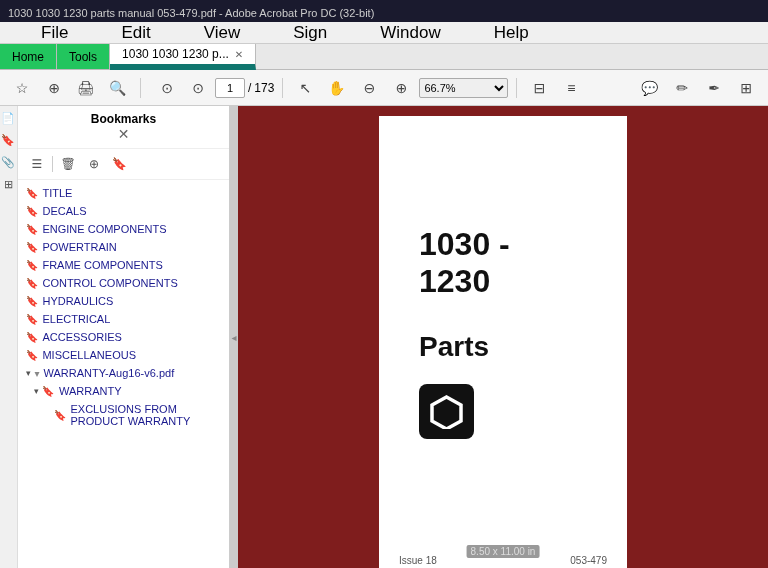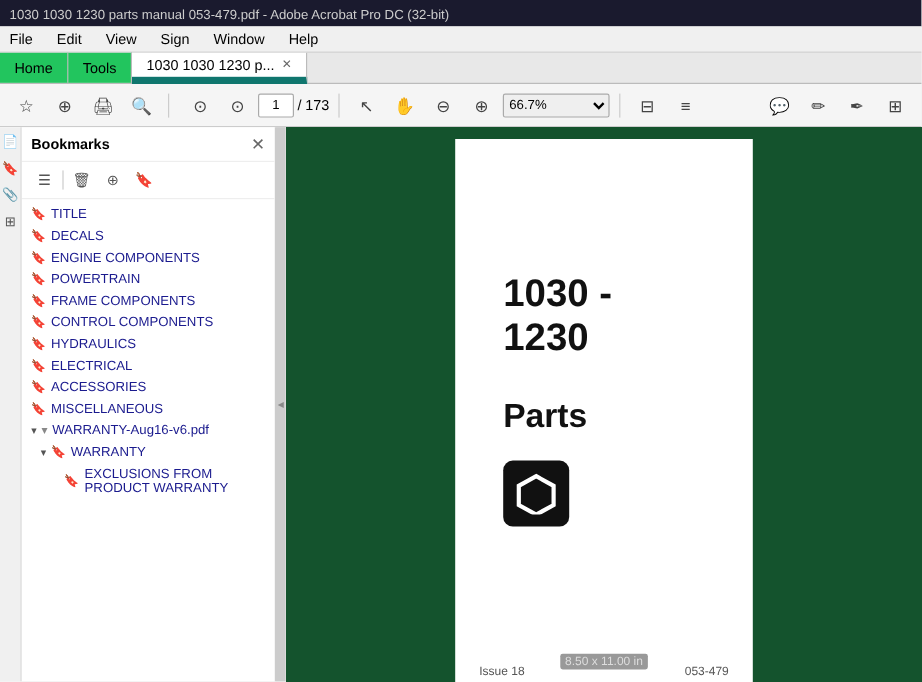--- a/index.html
+++ b/index.html
@@ -20,23 +20,24 @@
     #menu-bar {
       background: #f0f0f0;
       border-bottom: 1px solid #ccc;
       height: 22px;
       display: flex;
       align-items: center;
       padding: 0 4px;
       gap: 12px;
     }
     #menu-bar span {
-      font-size: 12px;
+      font-size: 17px;
       cursor: pointer;
       padding: 2px 4px;
+      margin-left: 33px;
     }
 
     
     #tab-bar {
       background: #e8e8e8;
       border-bottom: 1px solid #bbb;
       height: 26px;
       display: flex;
       align-items: stretch;
     }
@@ -163,20 +164,21 @@
       flex-direction: column;
       flex: 1;
       overflow: hidden;
     }
     #bookmarks-header {
       display: flex;
       align-items: center;
       justify-content: space-between;
       padding: 6px 8px;
       border-bottom: 1px solid #eee;
+      flex-direction: column;
     }
     #bookmarks-title {
       font-size: 12px;
       font-weight: bold;
     }
     #bookmarks-close {
       cursor: pointer;
       color: #666;
       font-size: 14px;
     }
@@ -247,21 +249,21 @@
       display: flex;
       align-items: center;
       justify-content: center;
       font-size: 10px;
       color: #888;
     }
 
     
     #pdf-area {
       flex: 1;
-      background: #14532d;
+      background: #7f1d1d;
       display: flex;
       flex-direction: column;
       align-items: center;
       overflow: auto;
       position: relative;
     }
     #pdf-page {
       background: white;
       width: 248px;
       min-height: 460px;

